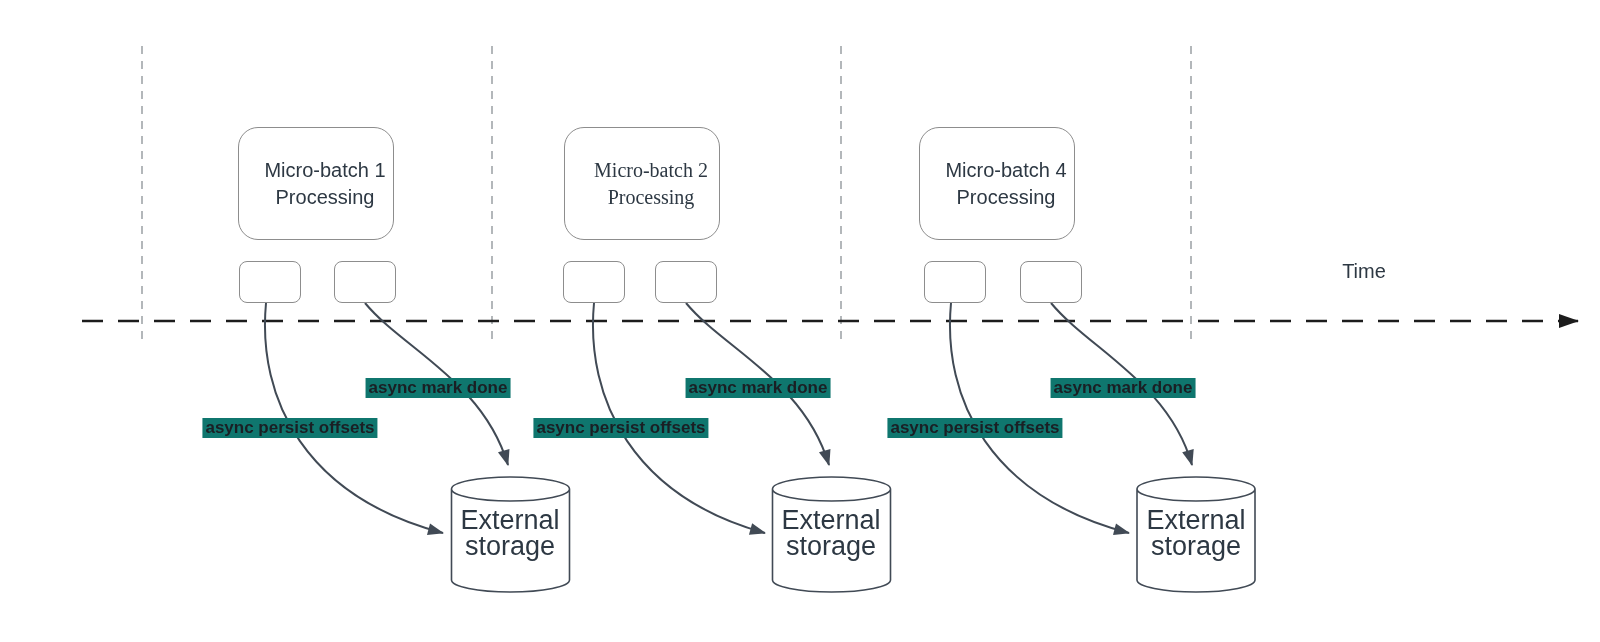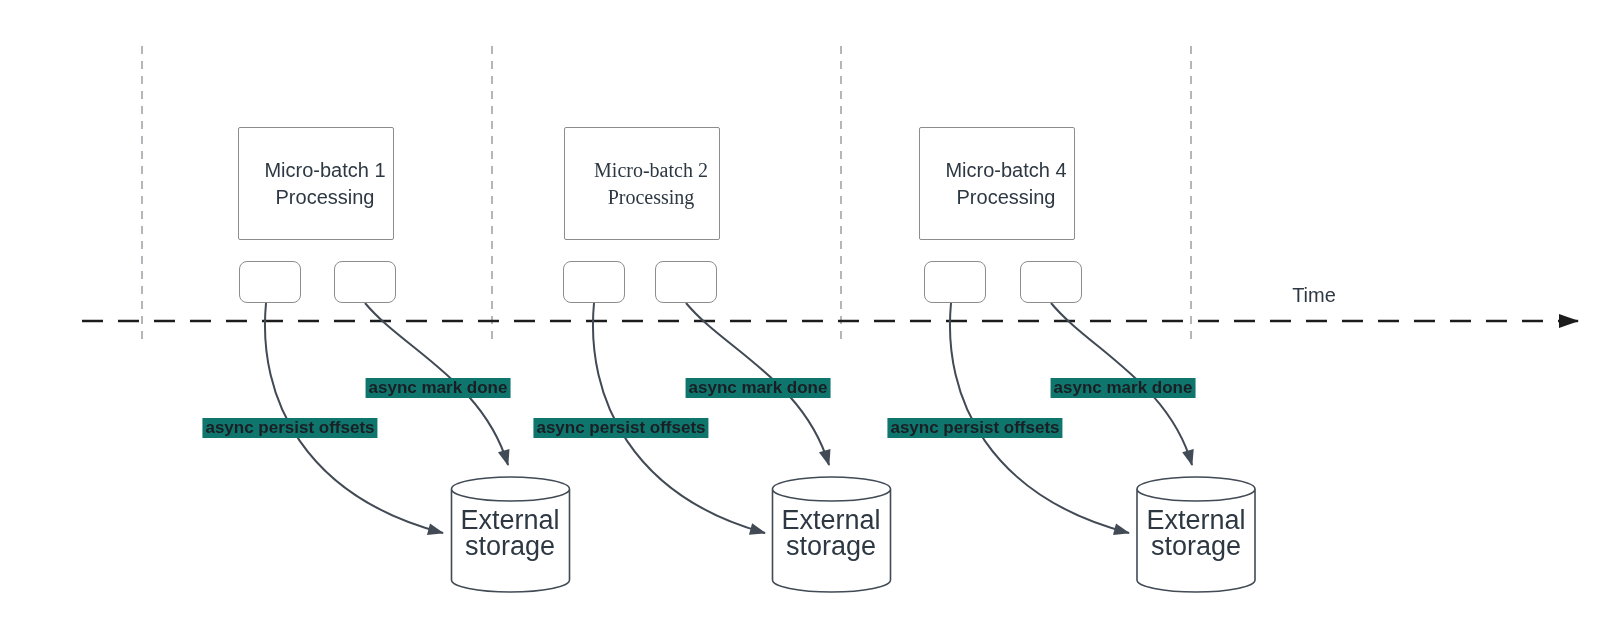--- a/index.html
+++ b/index.html
@@ -45,21 +45,21 @@
   }
   .arrowhead-flow { fill: var(--arrow, #414a55); }
   .arrowhead-axis { fill: var(--axis, #1c1c1c); }
 
   .batch-box {
     position: absolute;
     width: 156px;
     height: 113px;
     background: #ffffff;
     border: 1.5px solid var(--box_border, #8d8d8d);
-    border-radius: 2px;
+    border-radius: 20px;
     display: flex;
     flex-direction: column;
     align-items: center;
     justify-content: center;
     text-align: center;
     font-size: 20px;
     line-height: 27px;
     color: var(--text_primary, #2d3843);
     box-sizing: border-box;
     padding-left: 18px;
@@ -168,15 +168,15 @@
   </div>
   <div class="mini-box" style="left:924px; top:261px;"></div>
   <div class="mini-box" style="left:1020px; top:261px;"></div>
   <div class="flow-label" style="left:975px; top:428px;">async persist offsets</div>
   <div class="flow-label" style="left:1123px; top:388px;">async mark done</div>
   <div class="storage-label" style="left:1196px; top:533px;">
     <div>External</div>
     <div>storage</div>
   </div>
 
-  <div class="time-label" style="left:1314px; top:271px;margin-top:24px;">Time</div>
+  <div class="time-label" style="left:1364px; top:271px;">Time</div>
 
 </div>
 
 </body></html>

